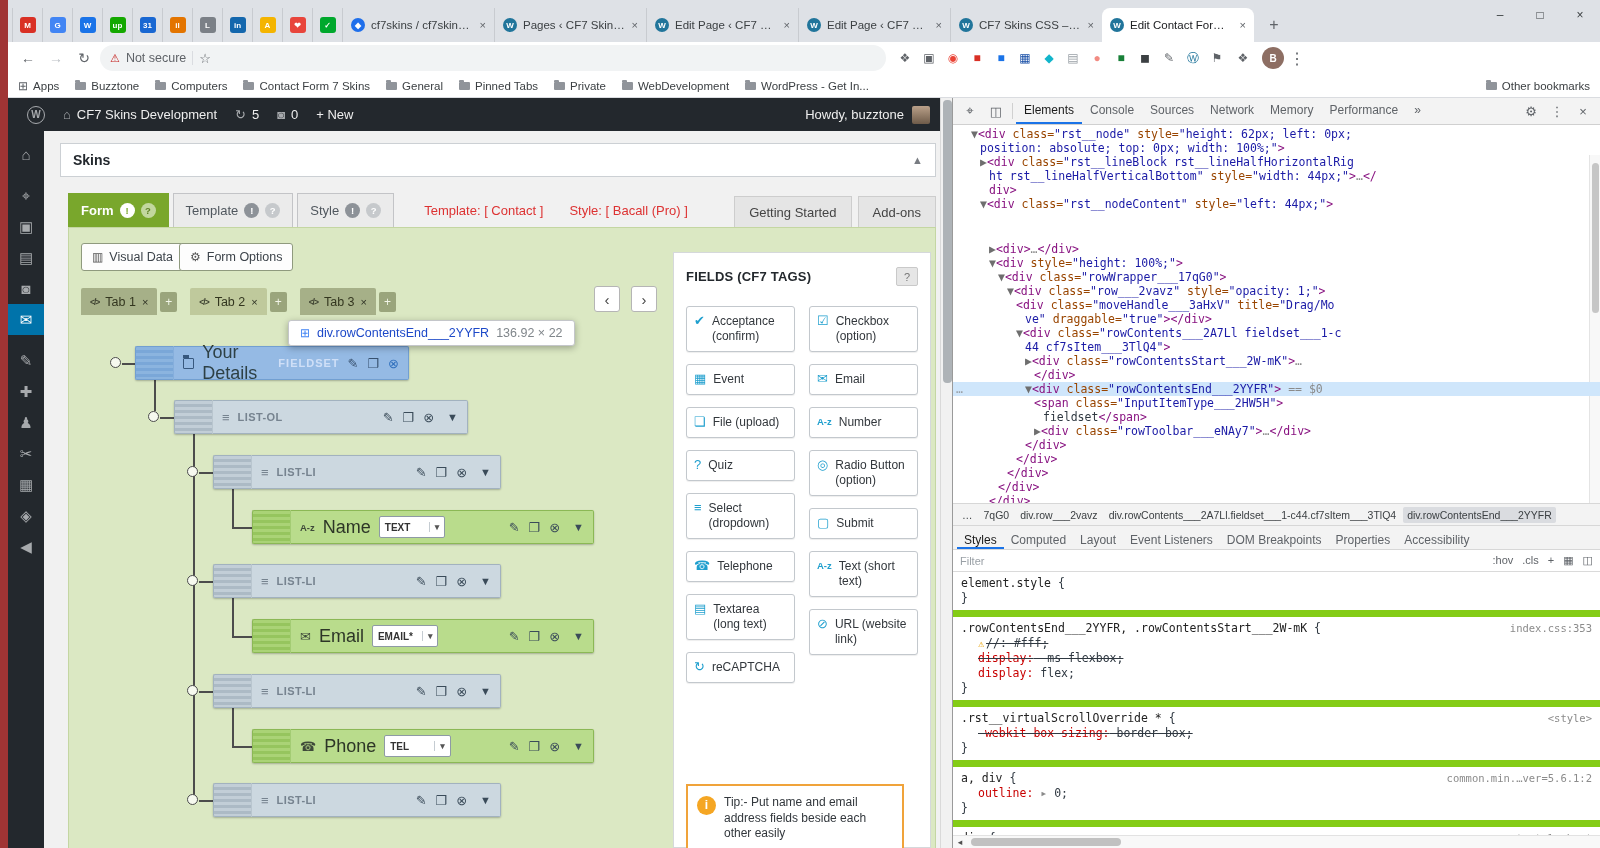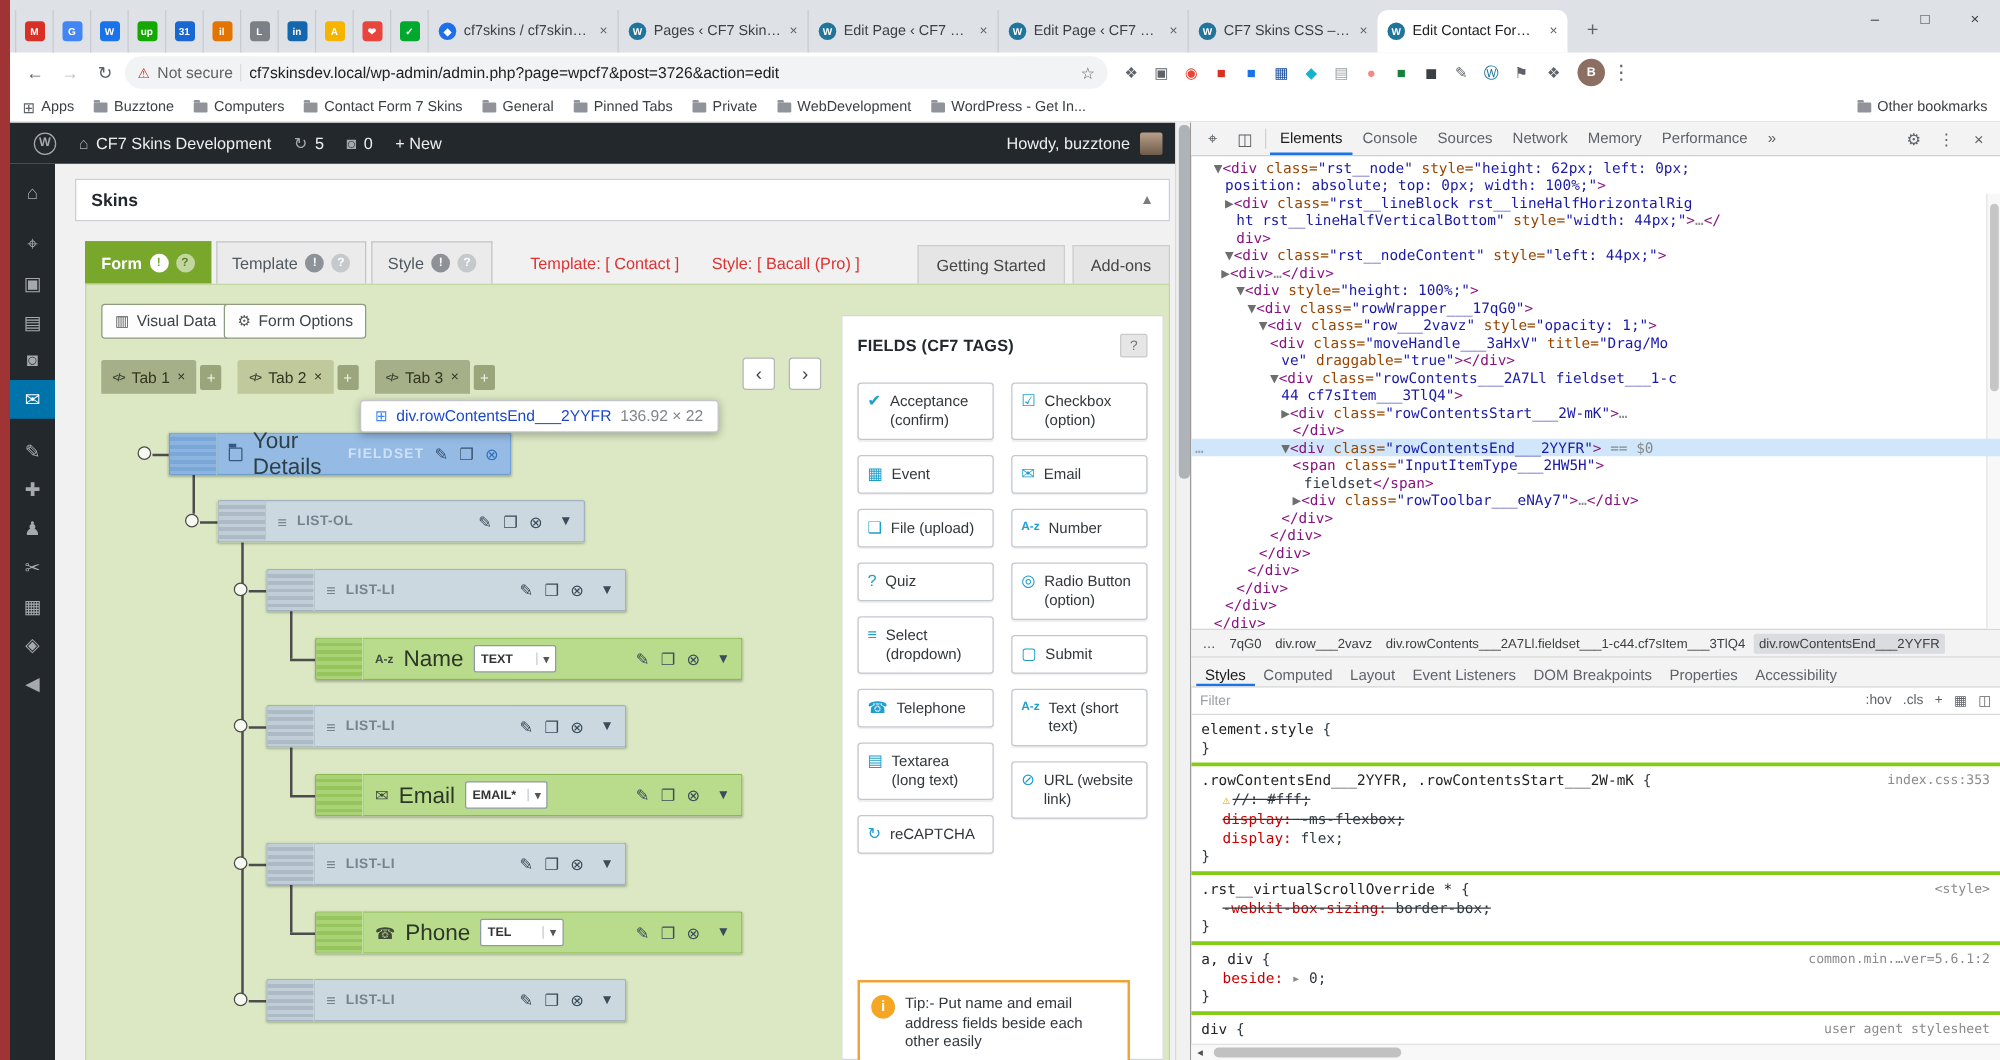--- a/index.html
+++ b/index.html
@@ -167,21 +167,21 @@
   .dt-sidetabs{flex:0 0 25px;background:#f3f3f3;border-top:1px solid #d7d7d7;border-bottom:1px solid #d7d7d7;display:flex;align-items:flex-end;padding:0 4px;overflow:hidden}
   .st-tab{display:flex;align-items:center;padding:0 7px;font-size:12px;color:#5f6368;border-bottom:2px solid transparent;white-space:nowrap}
   .st-tab.active{color:#1a1a1a;border-bottom-color:#1a73e8}
 
   .dt-filter{flex:0 0 22px;border-bottom:1px solid #dadada;display:flex;align-items:center;padding:0 7px;font-size:11px}
   .filter-txt{color:#9aa0a6}
   .dtf-right{margin-left:auto;display:flex;gap:9px;color:#5f6368}
   .dtf-right .ic{font-size:11px}
 
   .dt-styles{flex:1;overflow:hidden;font-family:"DejaVu Sans Mono",monospace;font-size:11.5px;line-height:15px;color:#303942}
-  .rule{position:relative;border-bottom:3px solid #84cc16;padding:4px 8px 4px 8px}
+  .rule{position:relative;border-bottom:7px solid #84cc16;padding:4px 8px 4px 8px}
   .rsel{color:#222}
   .rsrc{position:absolute;right:8px;top:4px;color:#8b8b8b;font-size:10.5px}
   .rprop{padding-left:17px}
   .rprop.struck{text-decoration:line-through}
   .pname{color:#c80000}
   .pval{color:#303942}
   .warn{color:#e8a000;text-decoration:none;display:inline-block;margin-right:2px;font-size:10px}
   .parrow{color:#8a8a8a}
   .dt-hscroll{flex:0 0 13px;background:#f8f8f8;border-top:1px solid #e2e2e2;display:flex;align-items:center}
   .hs-arrow{width:14px;color:#505050;font-size:9px;text-align:center}
@@ -270,21 +270,20 @@
       </div>
     </div>
     <div class="toolbar">
       <span class="navic">←</span>
       <span class="navic dis">→</span>
       <span class="navic">↻</span>
       <div class="urlbar">
         <span class="warn-tri">⚠</span>
         <span class="nsec">Not secure</span>
         <span class="url-sep"></span>
-        <span class="url-text">cf7skinsdev.local/wp-admin/admin.php?page=wpcf7&amp;post=3726&amp;action=edit</span>
         <span class="star">☆</span>
       </div>
       <div class="extrow" id="extrow">
           <span class="ext" style="color: rgb(95, 99, 104);">❖</span>
           <span class="ext" style="color: rgb(95, 99, 104);">▣</span>
           <span class="ext" style="color: rgb(234, 67, 53);">◉</span>
           <span class="ext" style="color: rgb(217, 48, 37);">■</span>
           <span class="ext" style="color: rgb(26, 115, 232);">■</span>
           <span class="ext" style="color: rgb(23, 78, 166);">▦</span>
           <span class="ext" style="color: rgb(18, 181, 203);">◆</span>
@@ -717,21 +716,21 @@
       <div class="dt-dom" id="dtdom">
         <div class="dt-vscroll">
             <div class="thumb"></div>
           </div>
       <div class="dl" style="padding-left: 18px;"><span class="tk-a">▼</span><span class="tk-t">&lt;div</span><span class="tk-n"> class=</span><span class="tk-v">"rst__node"</span><span class="tk-n"> style=</span><span class="tk-v">"height: 62px; left: 0px;</span></div>
           <div class="dl" style="padding-left: 27px;"><span class="tk-v">position: absolute; top: 0px; width: 100%;"</span><span class="tk-t">&gt;</span></div>
           <div class="dl" style="padding-left: 27px;"><span class="tk-a">▶</span><span class="tk-t">&lt;div</span><span class="tk-n"> class=</span><span class="tk-v">"rst__lineBlock rst__lineHalfHorizontalRig</span></div>
           <div class="dl" style="padding-left: 36px;"><span class="tk-v">ht rst__lineHalfVerticalBottom"</span><span class="tk-n"> style=</span><span class="tk-v">"width: 44px;"</span><span class="tk-t">&gt;</span><span class="tk-g">…</span><span class="tk-t">&lt;/</span></div>
           <div class="dl" style="padding-left: 36px;"><span class="tk-t">div&gt;</span></div>
           <div class="dl" style="padding-left: 27px;"><span class="tk-a">▼</span><span class="tk-t">&lt;div</span><span class="tk-n"> class=</span><span class="tk-v">"rst__nodeContent"</span><span class="tk-n"> style=</span><span class="tk-v">"left: 44px;"</span><span class="tk-t">&gt;</span></div>
-          <div class="dl" style="padding-left: 24px;"><span class="tk-a">▶</span><span class="tk-t">&lt;div&gt;</span><span class="tk-g">…</span><span class="tk-t">&lt;/div&gt;</span></div>
+          <div class="dl" style="padding-left: 36px; margin-top: 31px;"><span class="tk-a">▶</span><span class="tk-t">&lt;div&gt;</span><span class="tk-g">…</span><span class="tk-t">&lt;/div&gt;</span></div>
           <div class="dl" style="padding-left: 36px;"><span class="tk-a">▼</span><span class="tk-t">&lt;div</span><span class="tk-n"> style=</span><span class="tk-v">"height: 100%;"</span><span class="tk-t">&gt;</span></div>
           <div class="dl" style="padding-left: 45px;"><span class="tk-a">▼</span><span class="tk-t">&lt;div</span><span class="tk-n"> class=</span><span class="tk-v">"rowWrapper___17qG0"</span><span class="tk-t">&gt;</span></div>
           <div class="dl" style="padding-left: 54px;"><span class="tk-a">▼</span><span class="tk-t">&lt;div</span><span class="tk-n"> class=</span><span class="tk-v">"row___2vavz"</span><span class="tk-n"> style=</span><span class="tk-v">"opacity: 1;"</span><span class="tk-t">&gt;</span></div>
           <div class="dl" style="padding-left: 63px;"><span class="tk-t">&lt;div</span><span class="tk-n"> class=</span><span class="tk-v">"moveHandle___3aHxV"</span><span class="tk-n"> title=</span><span class="tk-v">"Drag/Mo</span></div>
           <div class="dl" style="padding-left: 72px;"><span class="tk-v">ve"</span><span class="tk-n"> draggable=</span><span class="tk-v">"true"</span><span class="tk-t">&gt;&lt;/div&gt;</span></div>
           <div class="dl" style="padding-left: 63px;"><span class="tk-a">▼</span><span class="tk-t">&lt;div</span><span class="tk-n"> class=</span><span class="tk-v">"rowContents___2A7Ll fieldset___1-c</span></div>
           <div class="dl" style="padding-left: 72px;"><span class="tk-v">44 cf7sItem___3TlQ4"</span><span class="tk-t">&gt;</span></div>
           <div class="dl" style="padding-left: 72px;"><span class="tk-a">▶</span><span class="tk-t">&lt;div</span><span class="tk-n"> class=</span><span class="tk-v">"rowContentsStart___2W-mK"</span><span class="tk-t">&gt;</span><span class="tk-g">…</span></div>
           <div class="dl" style="padding-left: 81px;"><span class="tk-t">&lt;/div&gt;</span></div>
           <div class="dl sel" style="padding-left: 72px;"><span class="gut">…</span><span class="tk-a">▼</span><span class="tk-t">&lt;div</span><span class="tk-n"> class=</span><span class="tk-v">"rowContentsEnd___2YYFR"</span><span class="tk-t">&gt;</span><span class="tk-g"> == $0</span></div>
@@ -784,21 +783,21 @@
             <div class="rprop"><span class="pname">display:</span><span class="pval"> flex;</span></div>
             <div>}</div>
           </div>
           <div class="rule">
             <div class="rhead"><span class="rsel">.rst__virtualScrollOverride *</span><span> {</span><span class="rsrc">&lt;style&gt;</span></div>
             <div class="rprop struck"><span class="pname">-webkit-box-sizing:</span><span class="pval"> border-box;</span></div>
             <div>}</div>
           </div>
           <div class="rule">
             <div class="rhead"><span class="rsel">a, div</span><span> {</span><span class="rsrc">common.min.…ver=5.6.1:2</span></div>
-            <div class="rprop"><span class="pname">beside:</span><span class="parrow"> ▸</span><span class="pval"> 0;</span></div>
+            <div class="rprop"><span class="pname">outline:</span><span class="parrow"> ▸</span><span class="pval"> 0;</span></div>
             <div>}</div>
           </div>
           <div class="rule">
             <div class="rhead"><span class="rsel">div</span><span> {</span><span class="rsrc">user agent stylesheet</span></div>
           </div>
         </div>
       <div class="dt-hscroll">
         <span class="hs-arrow">◂</span>
         <span class="hs-thumb"></span>
       </div>

